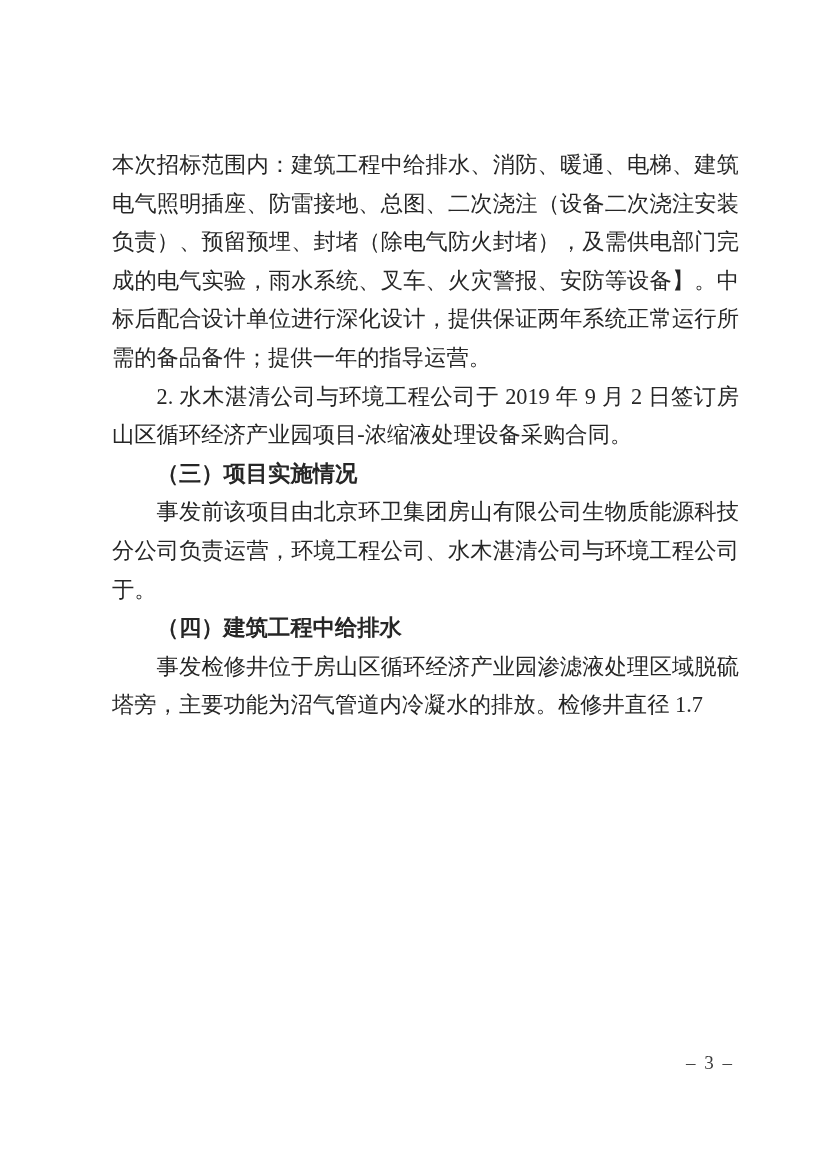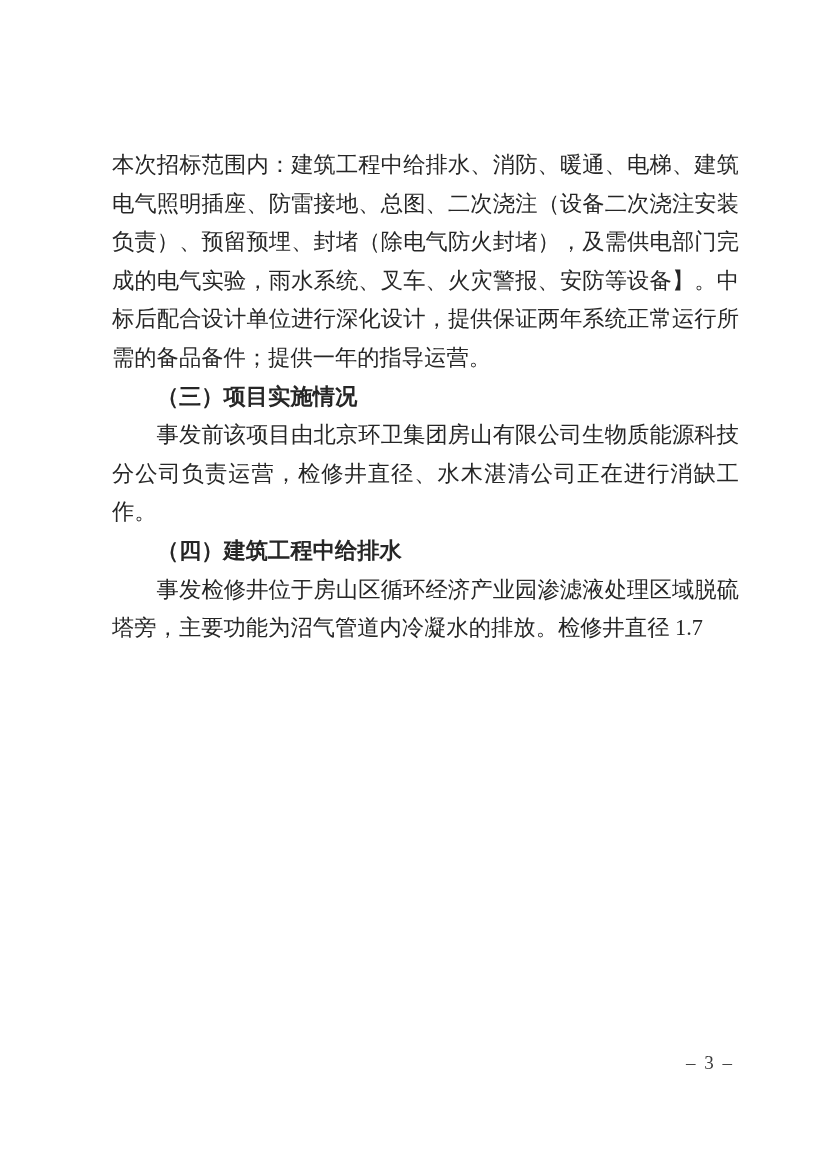--- a/index.html
+++ b/index.html
@@ -54,21 +54,22 @@
     font-family: "Liberation Serif", "DejaVu Serif", serif;
   }
 </style>
 </head>
 <body>
 
 <div class="page">
 
   <div class="content">
     <p class="body">本次招标范围内：建筑工程中给排水、消防、暖通、电梯、建筑电气照明插座、防雷接地、总图、二次浇注（设备二次浇注安装负责）、预留预埋、封堵（除电气防火封堵），及需供电部门完成的电气实验，雨水系统、叉车、火灾警报、安防等设备】。中标后配合设计单位进行深化设计，提供保证两年系统正常运行所需的备品备件；提供一年的指导运营。</p>
+    <p class="body indent">2. 水木湛清公司与环境工程公司于 2019 年 9 月 2 日签订房山区循环经济产业园项目-浓缩液处理设备采购合同。</p>
     <p class="heading indent">（三）项目实施情况</p>
-    <p class="body indent">事发前该项目由北京环卫集团房山有限公司生物质能源科技分公司负责运营，检修井直径、水木湛清公司正在进行消缺工作。</p>
+    <p class="body indent">事发前该项目由北京环卫集团房山有限公司生物质能源科技分公司负责运营，环境工程公司、水木湛清公司与环境工程公司于。</p>
     <p class="heading indent">（四）建筑工程中给排水</p>
     <p class="body indent">事发检修井位于房山区循环经济产业园渗滤液处理区域脱硫塔旁，主要功能为沼气管道内冷凝水的排放。检修井直径 1.7</p>
   </div>
 
   <div class="page-number">– 3 –</div>
 
 </div>
 
 </body></html>

